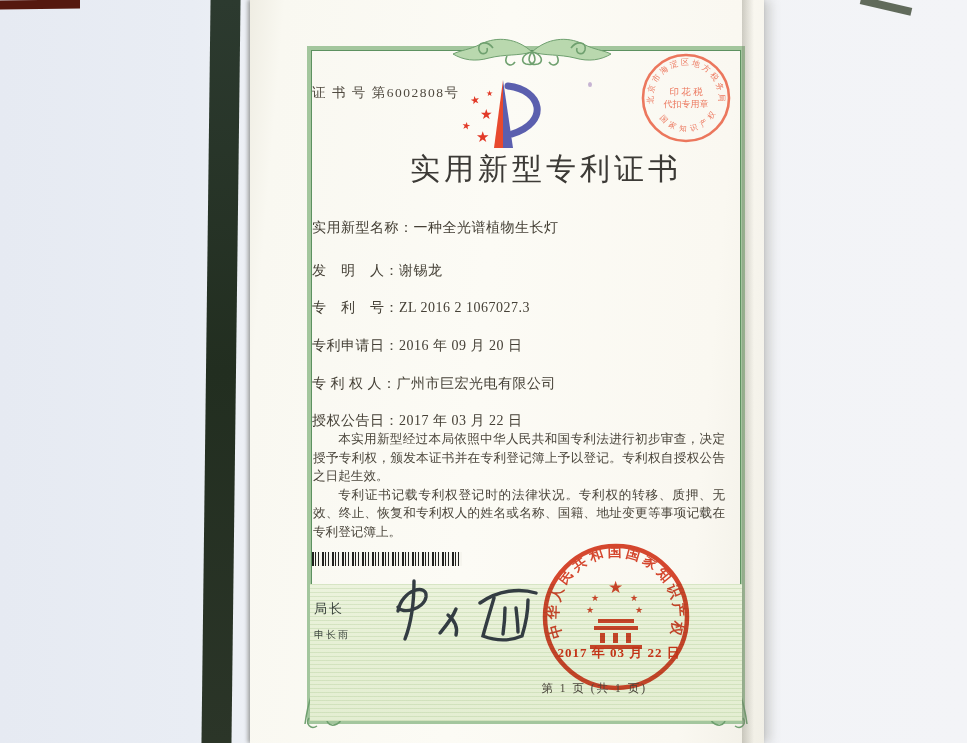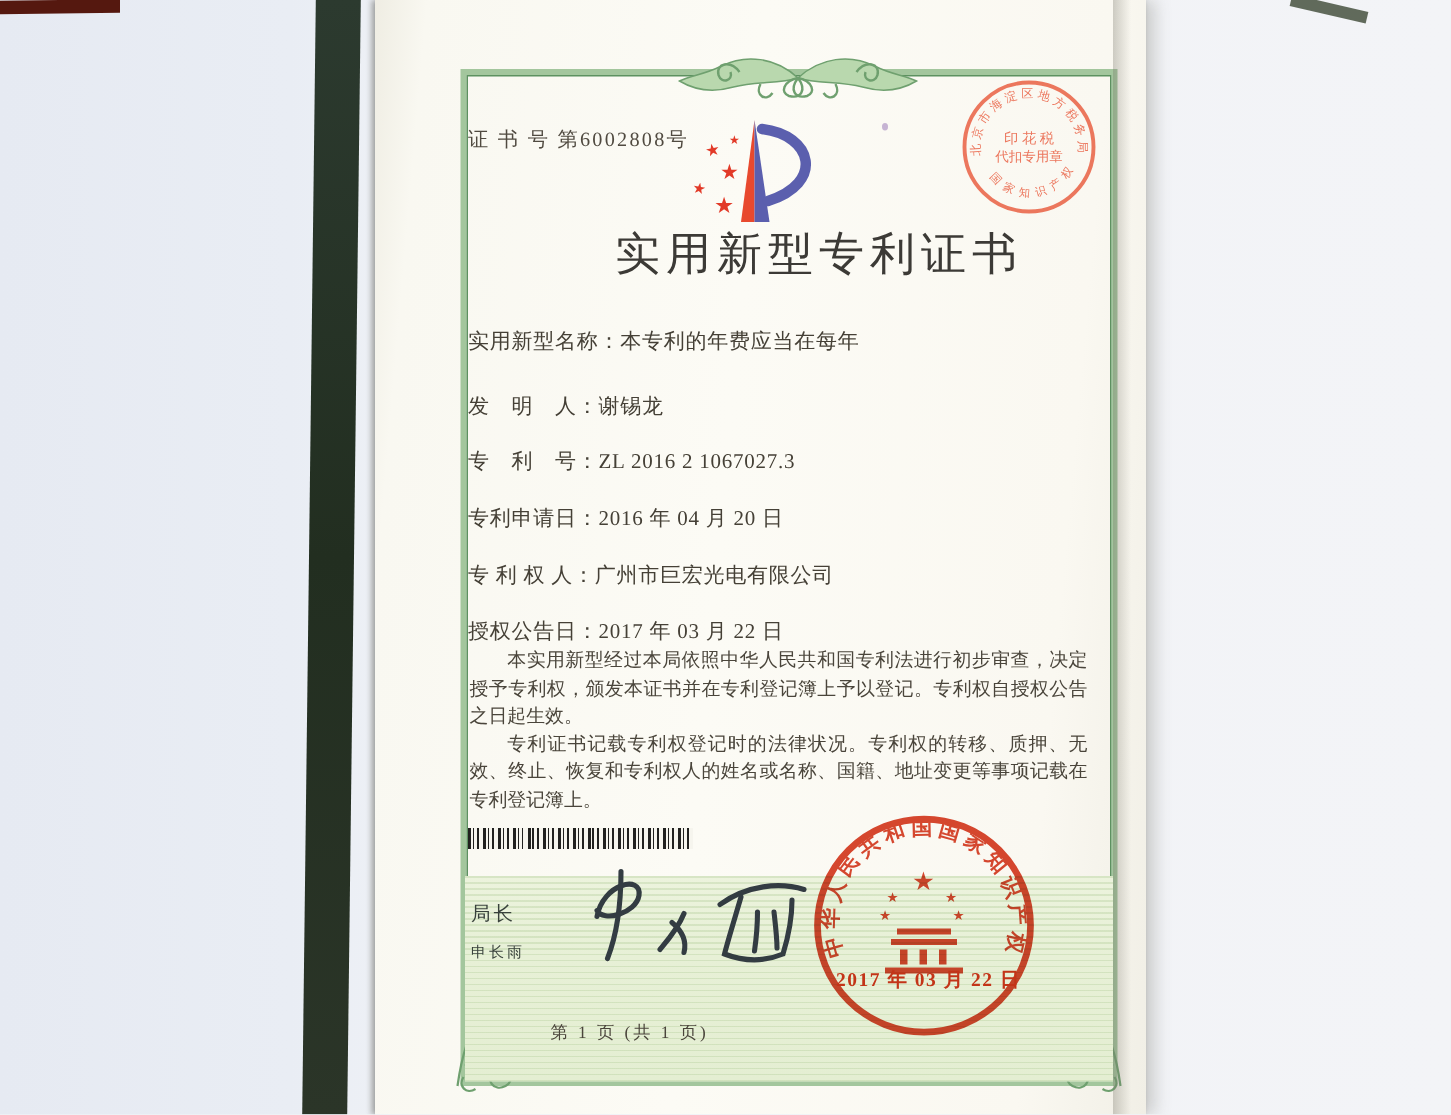--- a/index.html
+++ b/index.html
@@ -28,30 +28,30 @@
                    linear-gradient(180deg,#ecf3dd 0%,#e7f0d6 40%,#e4eed2 100%);}
   
   .cert-no{position:absolute;left:62px;top:84px;font-size:13.5px;color:#504a40;letter-spacing:1.5px;}
   .logo{position:absolute;left:200px;top:74px;width:118px;height:80px;}
   .title{position:absolute;left:57px;top:149px;width:478px;text-align:center;
          font-size:30px;letter-spacing:4px;color:#3c3a36;font-weight:500;}
   .field{position:absolute;left:62px;font-size:14px;color:#454036;letter-spacing:.5px;white-space:nowrap;}
   .f0{top:219px}.f1{top:262px}.f2{top:299px}.f3{top:337px}.f4{top:375px}.f5{top:412px}
   .paras{position:absolute;left:63px;top:431px;width:412px;font-size:12.6px;line-height:18.6px;
          color:#4a453b;text-align:justify;}
-  .paras p{margin:0;text-indent:2em;}
+  .paras p{margin:0;text-indent:2em;font-family:Liberation Mono, monospace;}
   .barcode{position:absolute;left:62px;top:552px;width:150px;height:14px;
          background:repeating-linear-gradient(90deg,#21211f 0 2px,#f6f5ee 2px 3px,#21211f 3px 4px,#f6f5ee 4px 6px,#21211f 6px 7px,#f6f5ee 7px 10px);}
   .sig-title{position:absolute;left:64px;top:600px;font-size:13px;color:#38413b;letter-spacing:2px;}
   .sig-name{position:absolute;left:64px;top:628px;font-size:10px;color:#38413b;letter-spacing:2px;}
   .sig-hand{position:absolute;left:118px;top:575px;width:205px;height:78px;}
   .seal{position:absolute;left:290px;top:541px;width:152px;height:152px;mix-blend-mode:multiply;opacity:.93;}
   .seal-date{position:absolute;left:294px;top:644px;width:150px;text-align:center;font-size:13px;
          color:#c33418;letter-spacing:1px;font-weight:600;}
-  .page-footer{position:absolute;left:117px;top:681px;width:280px;text-align:left;font-size:11.5px;
+  .page-footer{position:absolute;left:117px;top:681px;width:280px;text-align:right;font-size:11.5px;
          color:#4a453b;letter-spacing:2px;}
   .stamp{position:absolute;left:388px;top:50px;width:96px;height:96px;opacity:.85;mix-blend-mode:multiply;}
   .smudge{position:absolute;left:338px;top:82px;width:4px;height:5px;border-radius:50%;
          background:#9b7ab8;opacity:.55;}
   .edge-shadow{position:absolute;left:742px;top:0;width:12px;height:100%;
          background:linear-gradient(90deg,rgba(120,118,105,.35),rgba(120,118,105,0));}
 </style>
 </head>
 <body>
 
@@ -112,24 +112,24 @@
         <text x="30" y="45" font-size="14">★</text>
         <text x="12" y="55" font-size="10" transform="rotate(10 16 50)">★</text>
         <text x="26" y="68" font-size="15">★</text>
         <text x="36" y="22" font-size="8">★</text>
       </g>
     </svg>
     <div class="smudge"></div>
 
     <div class="title">实用新型专利证书</div>
 
-    <div class="field f0"><span>实用新型名称：</span><span>本专利的年费应当在每年</span></div>
+    <div class="field f0"><span>实用新型名称：</span><span>一种全光谱植物生长灯</span></div>
     <div class="field f1"><span>发　明　人：</span><span>谢锡龙</span></div>
     <div class="field f2"><span>专　利　号：</span><span>ZL 2016 2 1067027.3</span></div>
-    <div class="field f3"><span>专利申请日：</span><span>2016 年 04 月 20 日</span></div>
+    <div class="field f3"><span>专利申请日：</span><span>2016 年 09 月 20 日</span></div>
     <div class="field f4"><span>专 利 权 人：</span><span>广州市巨宏光电有限公司</span></div>
     <div class="field f5"><span>授权公告日：</span><span>2017 年 03 月 22 日</span></div>
 
     <div class="paras">
       <p>本实用新型经过本局依照中华人民共和国专利法进行初步审查，决定授予专利权，颁发本证书并在专利登记簿上予以登记。专利权自授权公告之日起生效。</p>
       <p>专利证书记载专利权登记时的法律状况。专利权的转移、质押、无效、终止、恢复和专利权人的姓名或名称、国籍、地址变更等事项记载在专利登记簿上。</p>
     </div>
 
     <div class="barcode"></div>
 

